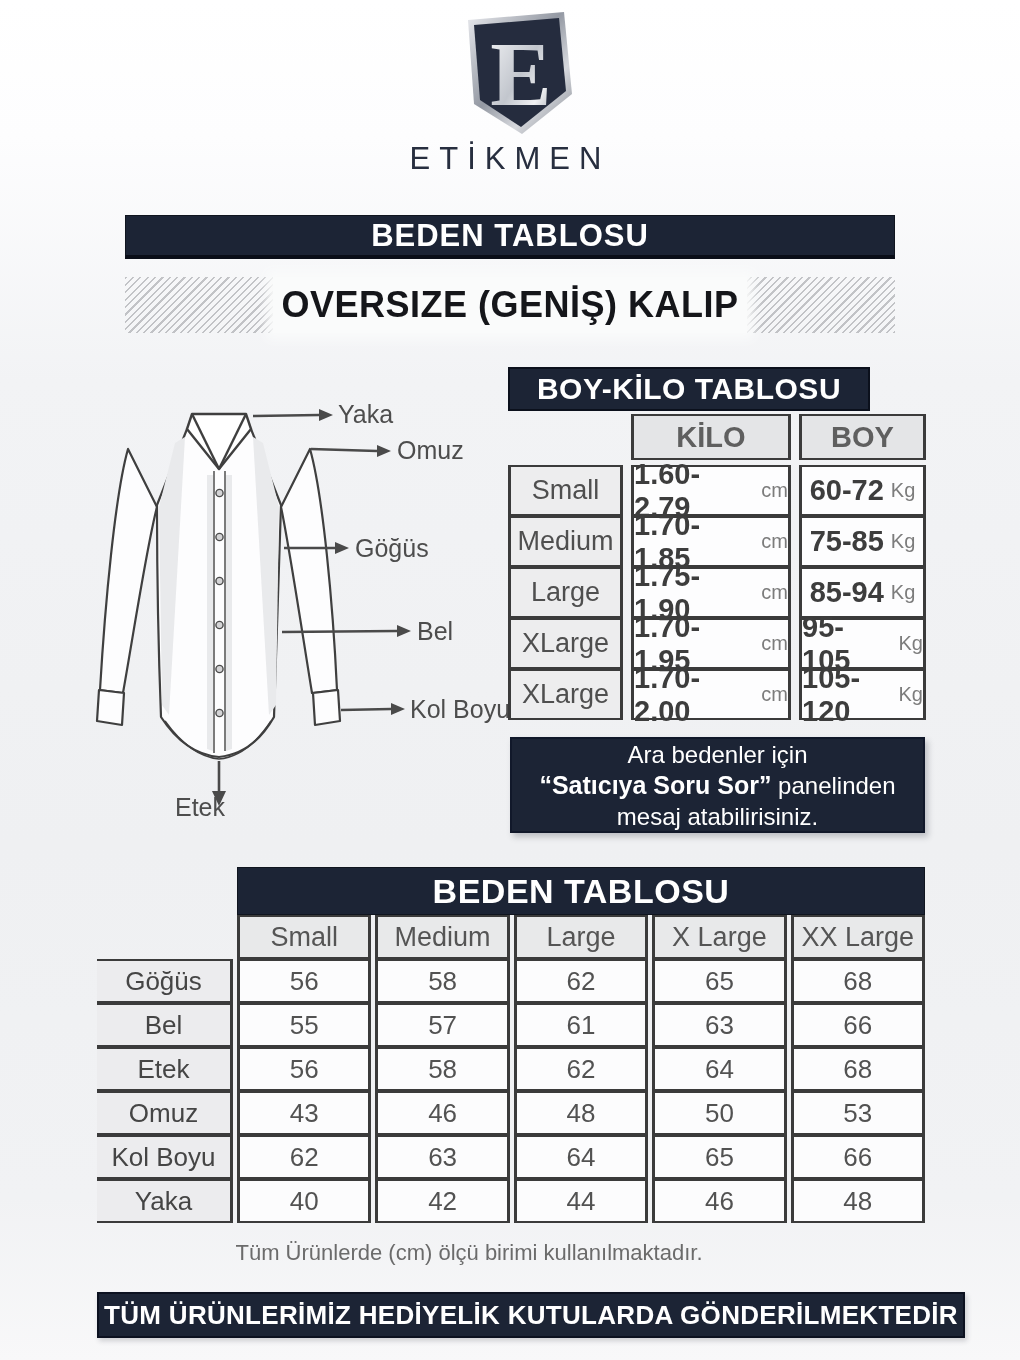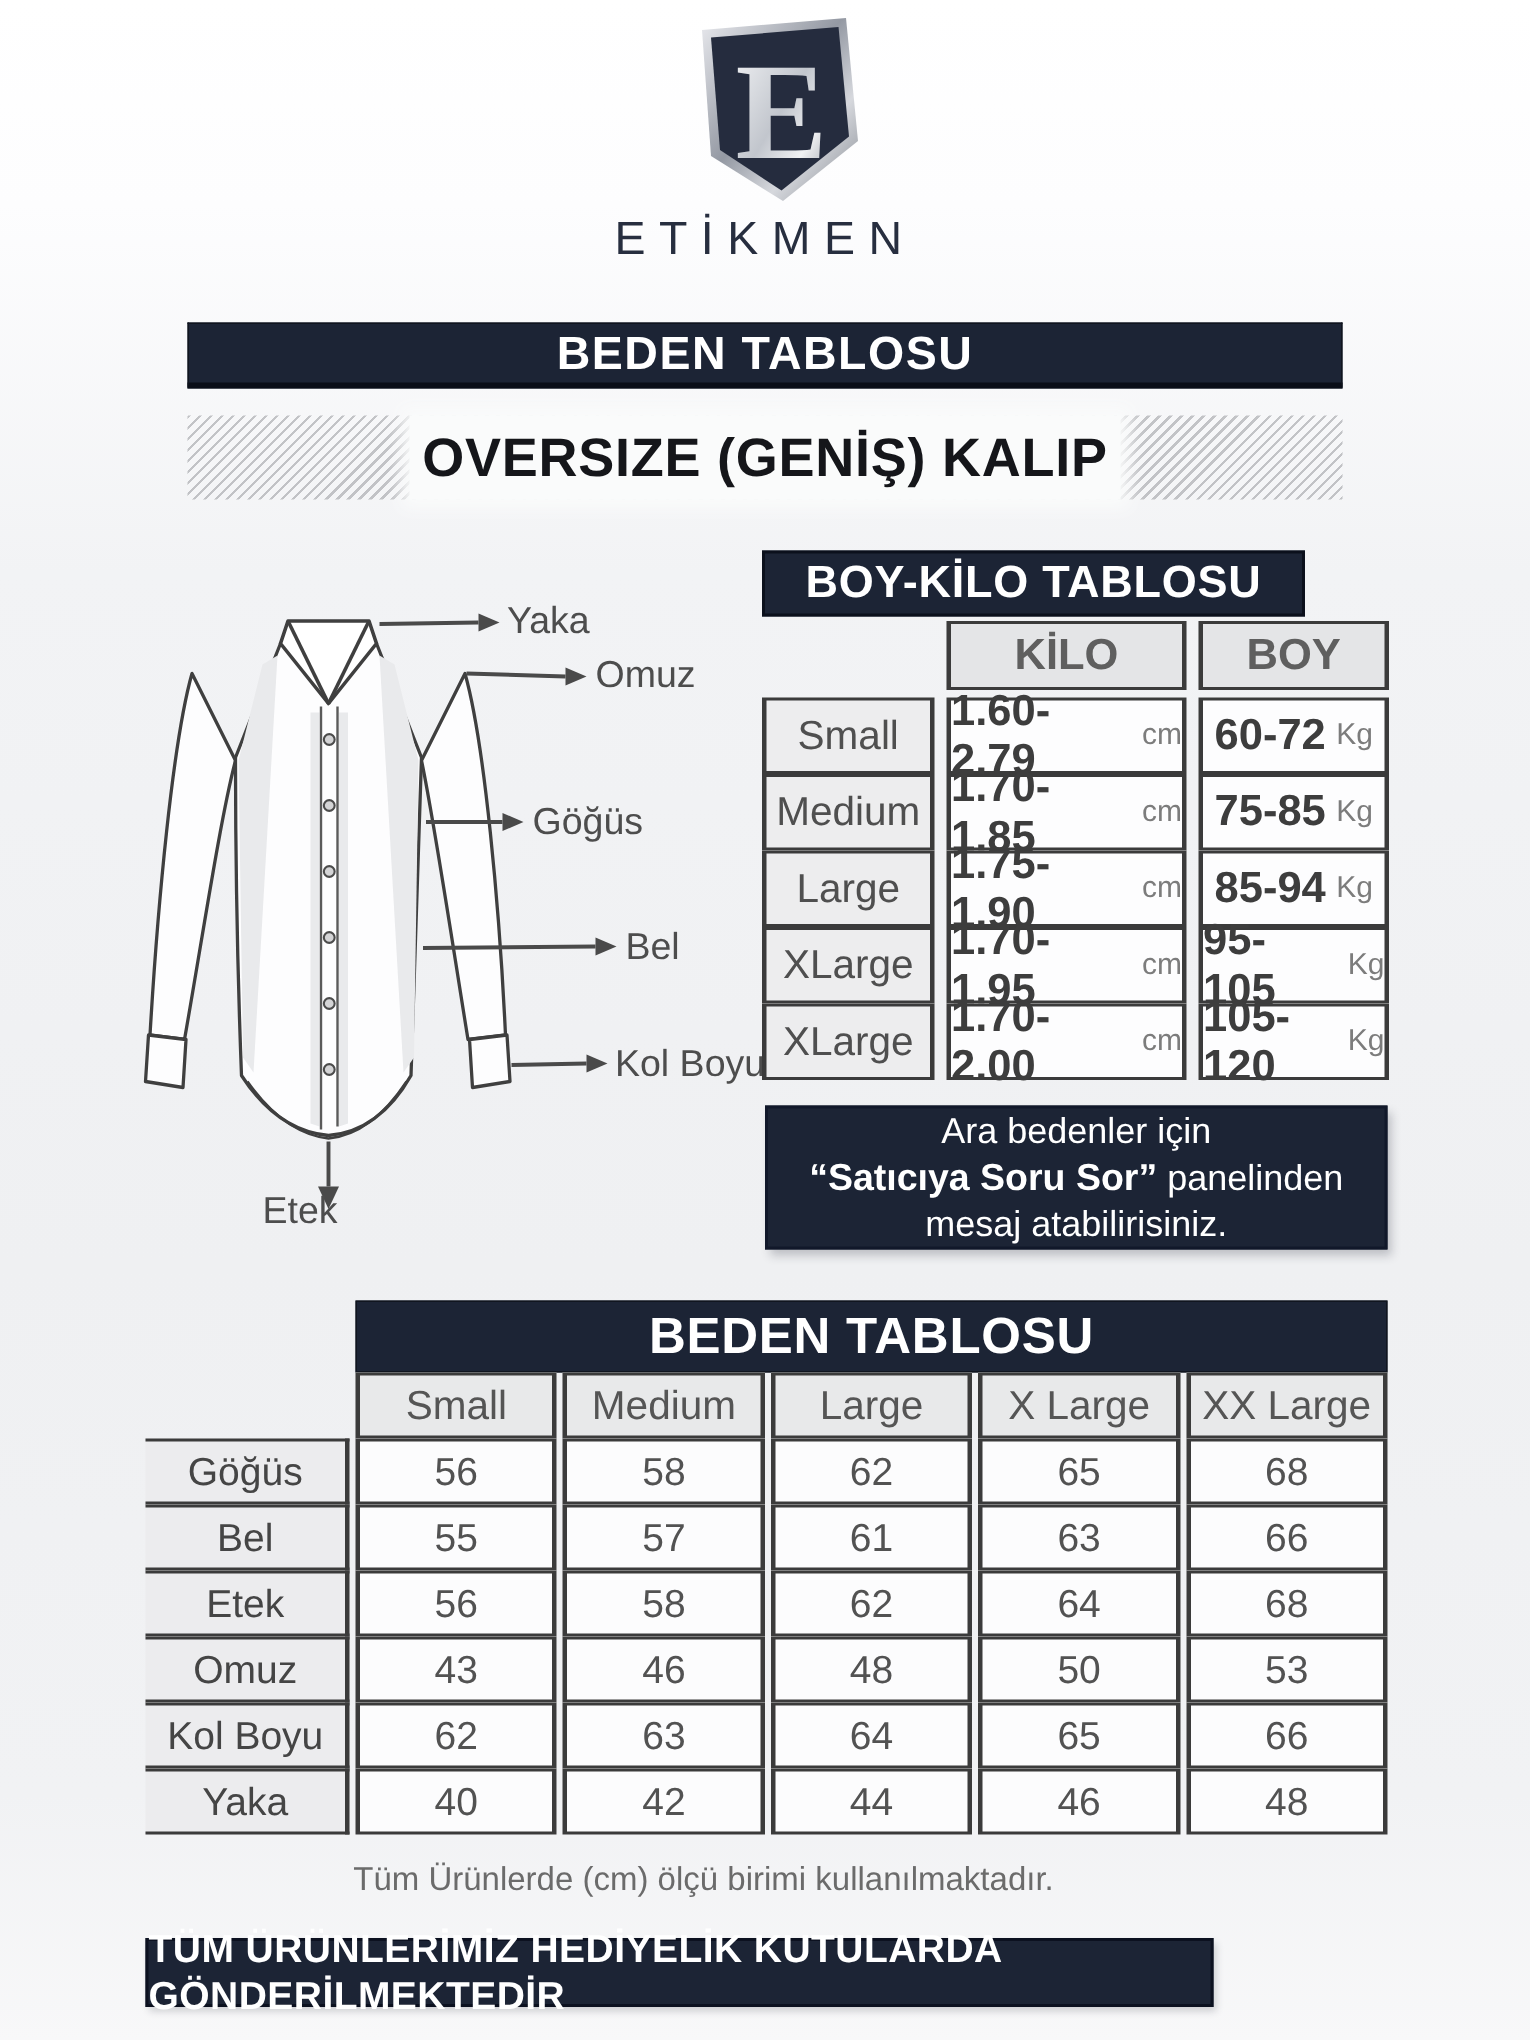--- a/index.html
+++ b/index.html
@@ -89,21 +89,21 @@
   .big .colhdr{background:#e8e9ea;font-size:27px;color:#555555;}
   .big .rowlbl{background:#ececee;font-size:26px;color:#454545;border-left:none;}
   .big .val{background:#fcfcfd;font-size:26px;color:#525252;}
 
   
   .footnote{
     left:0;top:1240px;width:938px;text-align:center;
     font-size:22px;color:#6b6b6b;
   }
   .bottom-banner{
-    left:97px;top:1292px;width:712px;height:46px;
+    left:97px;top:1292px;width:868px;height:46px;
     display:flex;align-items:center;justify-content:center;
     font-size:26px;font-weight:bold;letter-spacing:0.3px;
     border:2px solid #0c1120;box-sizing:border-box;
     box-shadow:2px 3px 5px rgba(40,45,60,0.2);
   }
 </style>
 </head>
 <body>
 
 <div id="page">

